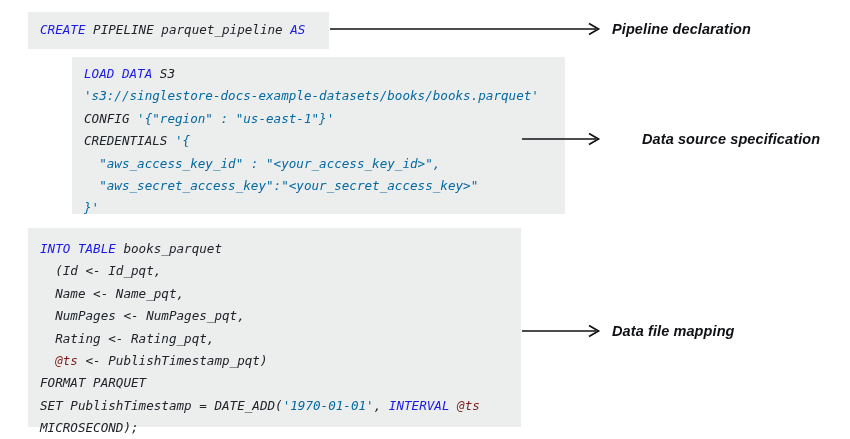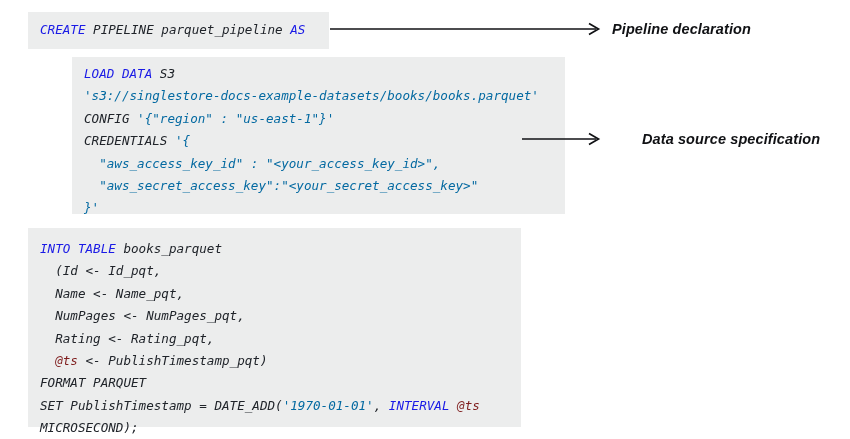--- a/index.html
+++ b/index.html
@@ -122,14 +122,21 @@
   </div>
 
   <div class="annotation" id="annotation-2">
     <svg class="arrow" width="82" height="14" viewBox="0 0 82 14">
       <line x1="0" y1="7" x2="74" y2="7" stroke="#101114" stroke-width="1.7"></line>
       <polyline points="67,1.5 76.5,7 67,12.5" fill="none" stroke="#101114" stroke-width="1.7"></polyline>
     </svg>
     <span class="annotation-label">Data source specification</span>
   </div>
 
+  <div class="annotation" id="annotation-3">
+    <svg class="arrow" width="82" height="14" viewBox="0 0 82 14">
+      <line x1="0" y1="7" x2="74" y2="7" stroke="#101114" stroke-width="1.7"></line>
+      <polyline points="67,1.5 76.5,7 67,12.5" fill="none" stroke="#101114" stroke-width="1.7"></polyline>
+    </svg>
+    <span class="annotation-label">Data file mapping</span>
+  </div>
 
 </div>
 
 </body></html>

